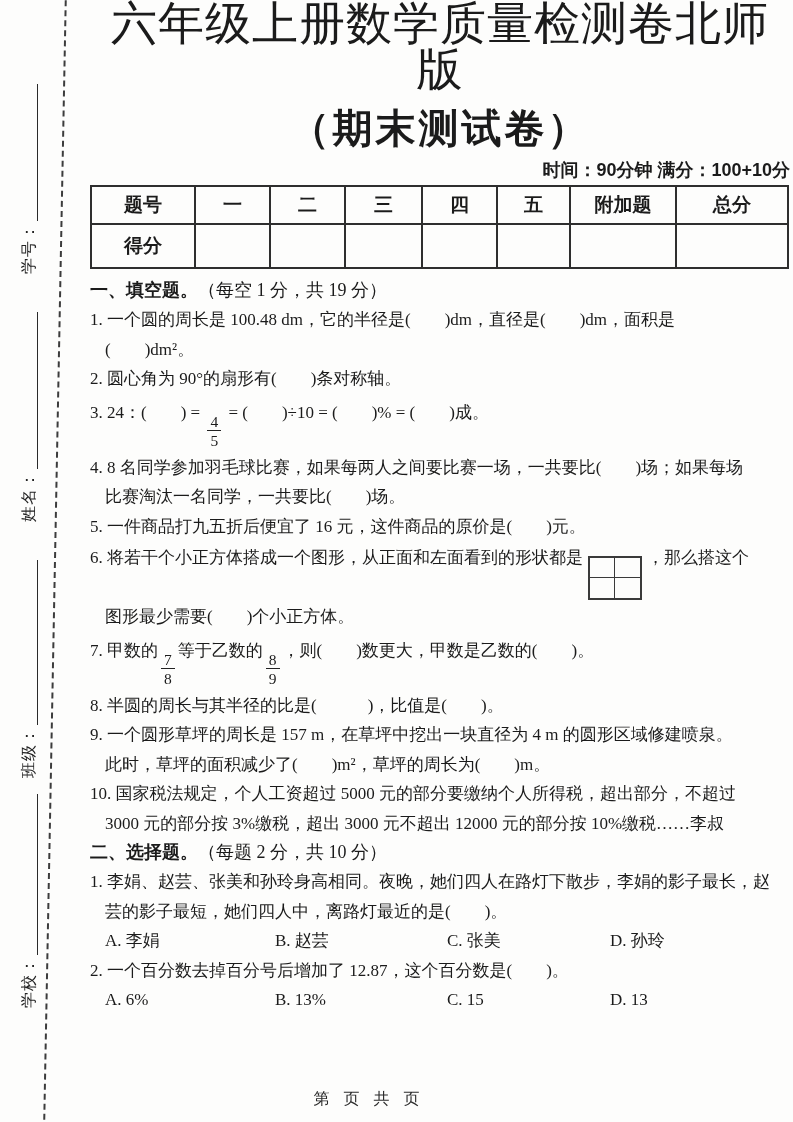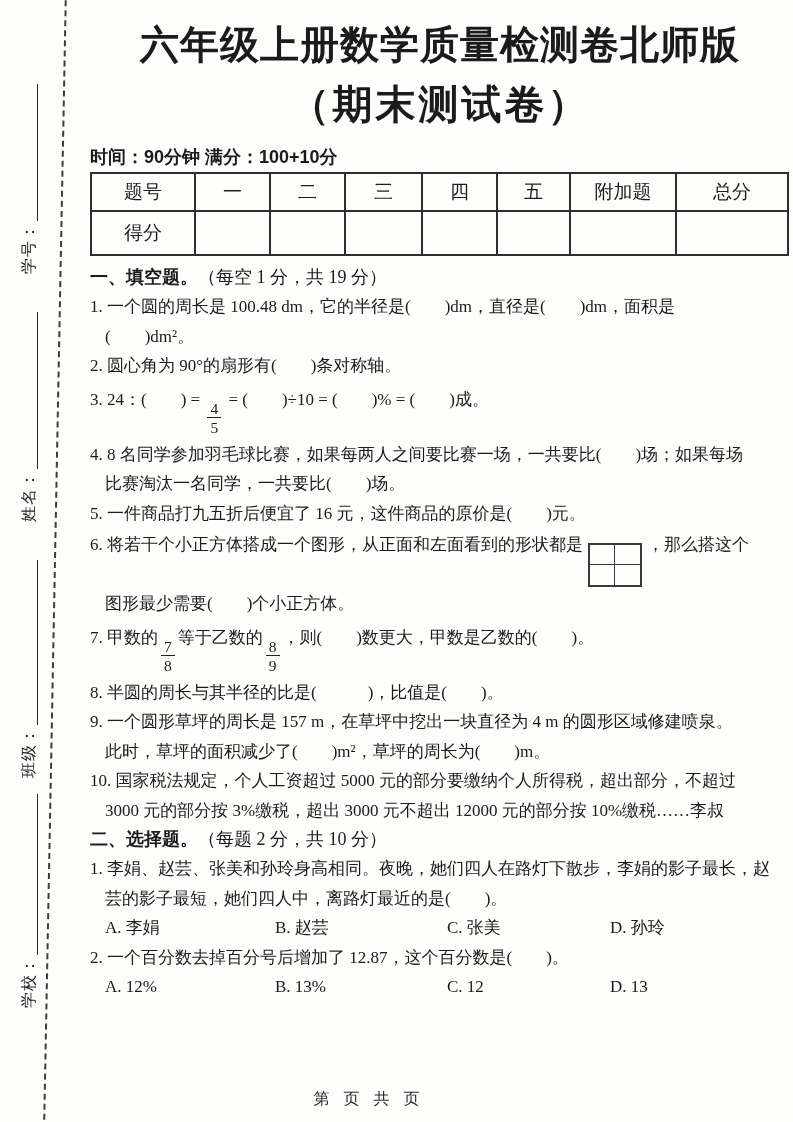--- a/index.html
+++ b/index.html
@@ -23,38 +23,38 @@
     display:inline-block;flex:1;height:17px;
     border-bottom:1.6px solid #2a2a2a;margin-left:2px;
   }
   #sf-0{top:274px;width:190px;}
   #sf-1{top:522px;width:210px;}
   #sf-2{top:778px;width:218px;}
   #sf-3{top:1008px;width:214px;}
   
   .main{position:absolute;left:90px;top:0;width:700px;}
   .title{
-    padding-top:22px;text-align:center;
-    font-family:"Liberation Sans", sans-serif;font-weight:700;
-    font-size:39px;line-height:46px;letter-spacing:1px;
+    text-align:center;
+    font-family:"Liberation Sans", sans-serif;font-weight:400;
+    font-size:46px;line-height:46px;letter-spacing:1px;
   }
   .subtitle{
     margin-top:16px;text-align:center;
     font-family:"Liberation Sans", sans-serif;font-weight:700;
     font-size:40px;line-height:40px;letter-spacing:3px;
   }
   .meta{
-    margin-top:20px;
+    margin-top:9px;text-align:right;
     font-family:"Liberation Sans", sans-serif;font-weight:700;
     font-size:18px;line-height:26px;
   }
   table.score{border-collapse:collapse;table-layout:fixed;width:697px;margin-top:2px;}
   table.score td{
     border:2px solid #2e2e2e;text-align:center;vertical-align:middle;
-    font-family:"Liberation Sans", sans-serif;font-weight:400;font-size:19px;
+    font-family:"Liberation Sans", sans-serif;font-weight:700;font-size:19px;
     padding:0;
   }
   tr.r1 td{height:36px;}
   tr.r2 td{height:42px;}
   
   #questions{margin-top:7px;font-size:17px;}
   .sec-heading{line-height:29px;font-size:18px;}
   .sec-heading b{font-weight:700;}
   .sec-heading .note{font-weight:400;font-size:18px;}
   .q-line{line-height:29.5px;}
@@ -181,21 +181,21 @@
       <div class="q-line">1. 李娟、赵芸、张美和孙玲身高相同。夜晚，她们四人在路灯下散步，李娟的影子最长，赵</div>
       <div class="q-line cont">芸的影子最短，她们四人中，离路灯最近的是(　　)。</div>
       <div class="options">
         <span>A. 李娟</span>
         <span>B. 赵芸</span>
         <span>C. 张美</span>
         <span>D. 孙玲</span>
       </div>
       <div class="q-line">2. 一个百分数去掉百分号后增加了 12.87，这个百分数是(　　)。</div>
       <div class="options">
-        <span>A. 12%</span>
+        <span>A. 6%</span>
         <span>B. 13%</span>
-        <span>C. 12</span>
+        <span>C. 15</span>
         <span>D. 13</span>
       </div>
     </div>
 </div>
 
 <div class="footer">第 页 共 页</div>
 
 </body></html>

